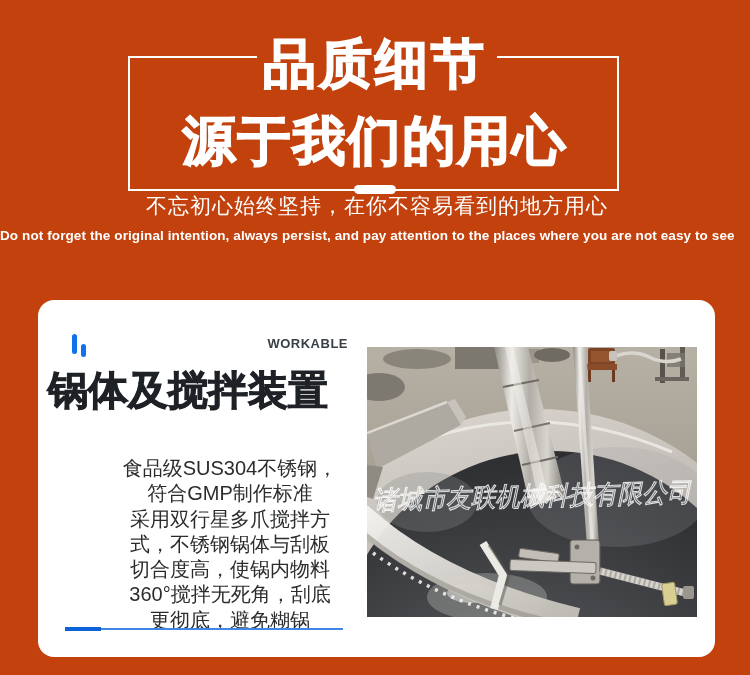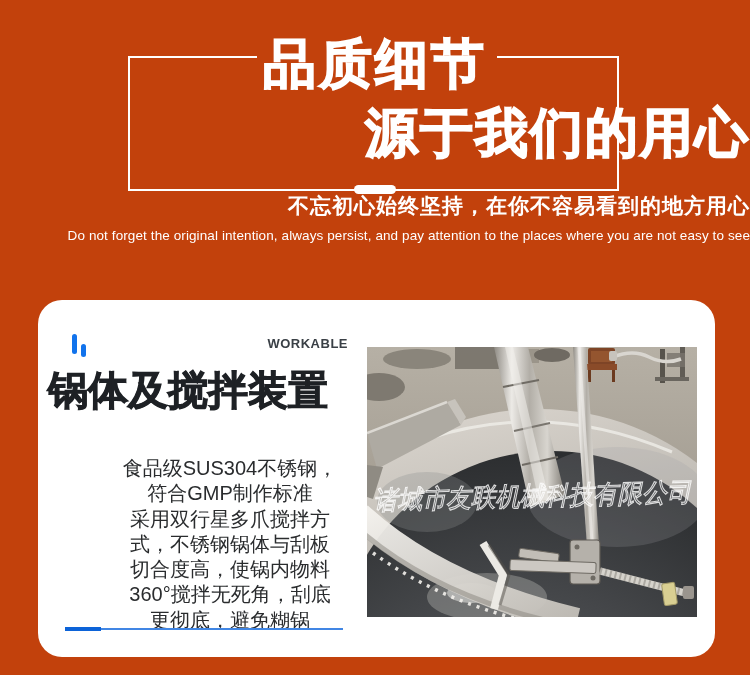--- a/index.html
+++ b/index.html
@@ -9,31 +9,31 @@
   
   .frame-seg{position:absolute;background:#ffffff;}
   .seg-top-l{left:128px;top:56px;width:129px;height:2px;}
   .seg-top-r{left:497px;top:56px;width:122px;height:2px;}
   .seg-left{left:128px;top:56px;width:2px;height:135px;}
   .seg-right{left:617px;top:56px;width:2px;height:135px;}
   .seg-bottom{left:128px;top:189px;width:491px;height:2px;}
   .title1{position:absolute;left:0;right:0;top:36px;margin:0;text-align:center;color:#fff;
           font-size:53px;line-height:56px;font-weight:900;letter-spacing:3px;
           -webkit-text-stroke:1.5px #fff;}
-  .title2{position:absolute;left:0;right:0;top:105px;margin:0;text-align:right;color:#fff;
+  .title2{position:absolute;left:0;right:0;top:105px;margin:8px;text-align:center;color:#fff;
           font-size:53px;line-height:56px;font-weight:900;letter-spacing:2px;
           -webkit-text-stroke:1.5px #fff;}
   .pill{position:absolute;left:354px;top:185px;width:42px;height:9px;border-radius:5px;background:#fff;}
-  .sub-cn{position:absolute;left:4px;right:0;top:192px;margin:0;text-align:right;color:#fff;
-          font-size:21px;line-height:27px;font-weight:700;letter-spacing:1px;}
-  .sub-en{position:absolute;left:0;right:0;top:226px;margin:0;text-align:right;color:#fff;
-          font-size:13.5px;line-height:19px;font-weight:400;letter-spacing:0.1px;}
+  .sub-cn{position:absolute;left:4px;right:0;top:192px;margin:0;text-align:center;color:#fff;
+          font-size:21px;line-height:27px;font-weight:400;letter-spacing:1px;}
+  .sub-en{position:absolute;left:0;right:0;top:226px;margin:0;text-align:left;color:#fff;
+          font-size:13.5px;line-height:19px;font-weight:700;letter-spacing:0.1px;}
 
   
-  .card{position:absolute;left:38px;top:300px;width:677px;height:357px;background:#ffffff;border-radius:24px;}
+  .card{position:absolute;left:38px;top:300px;width:677px;height:357px;background:#ffffff;border-radius:16px;}
   .bar{position:absolute;border-radius:3px;background:#1173EC;}
   .bar1{left:34px;top:34px;width:5px;height:20px;}
   .bar2{left:43px;top:44px;width:5px;height:13px;}
   .eyebrow{position:absolute;left:160px;top:36px;width:150px;margin:0;text-align:right;
            font-size:13px;line-height:15px;font-weight:700;color:#3A4046;letter-spacing:0.5px;}
   .heading{position:absolute;left:10px;top:66px;width:332px;margin:0;
            font-size:40px;line-height:48px;font-weight:900;color:#1E2125;
            -webkit-text-stroke:1px #1E2125;}
   .body-copy{position:absolute;left:20px;top:140px;width:312px;margin:16px;text-align:center;
              font-size:20px;line-height:25.3px;font-weight:500;color:#2A2C2E;white-space:pre-line;}

